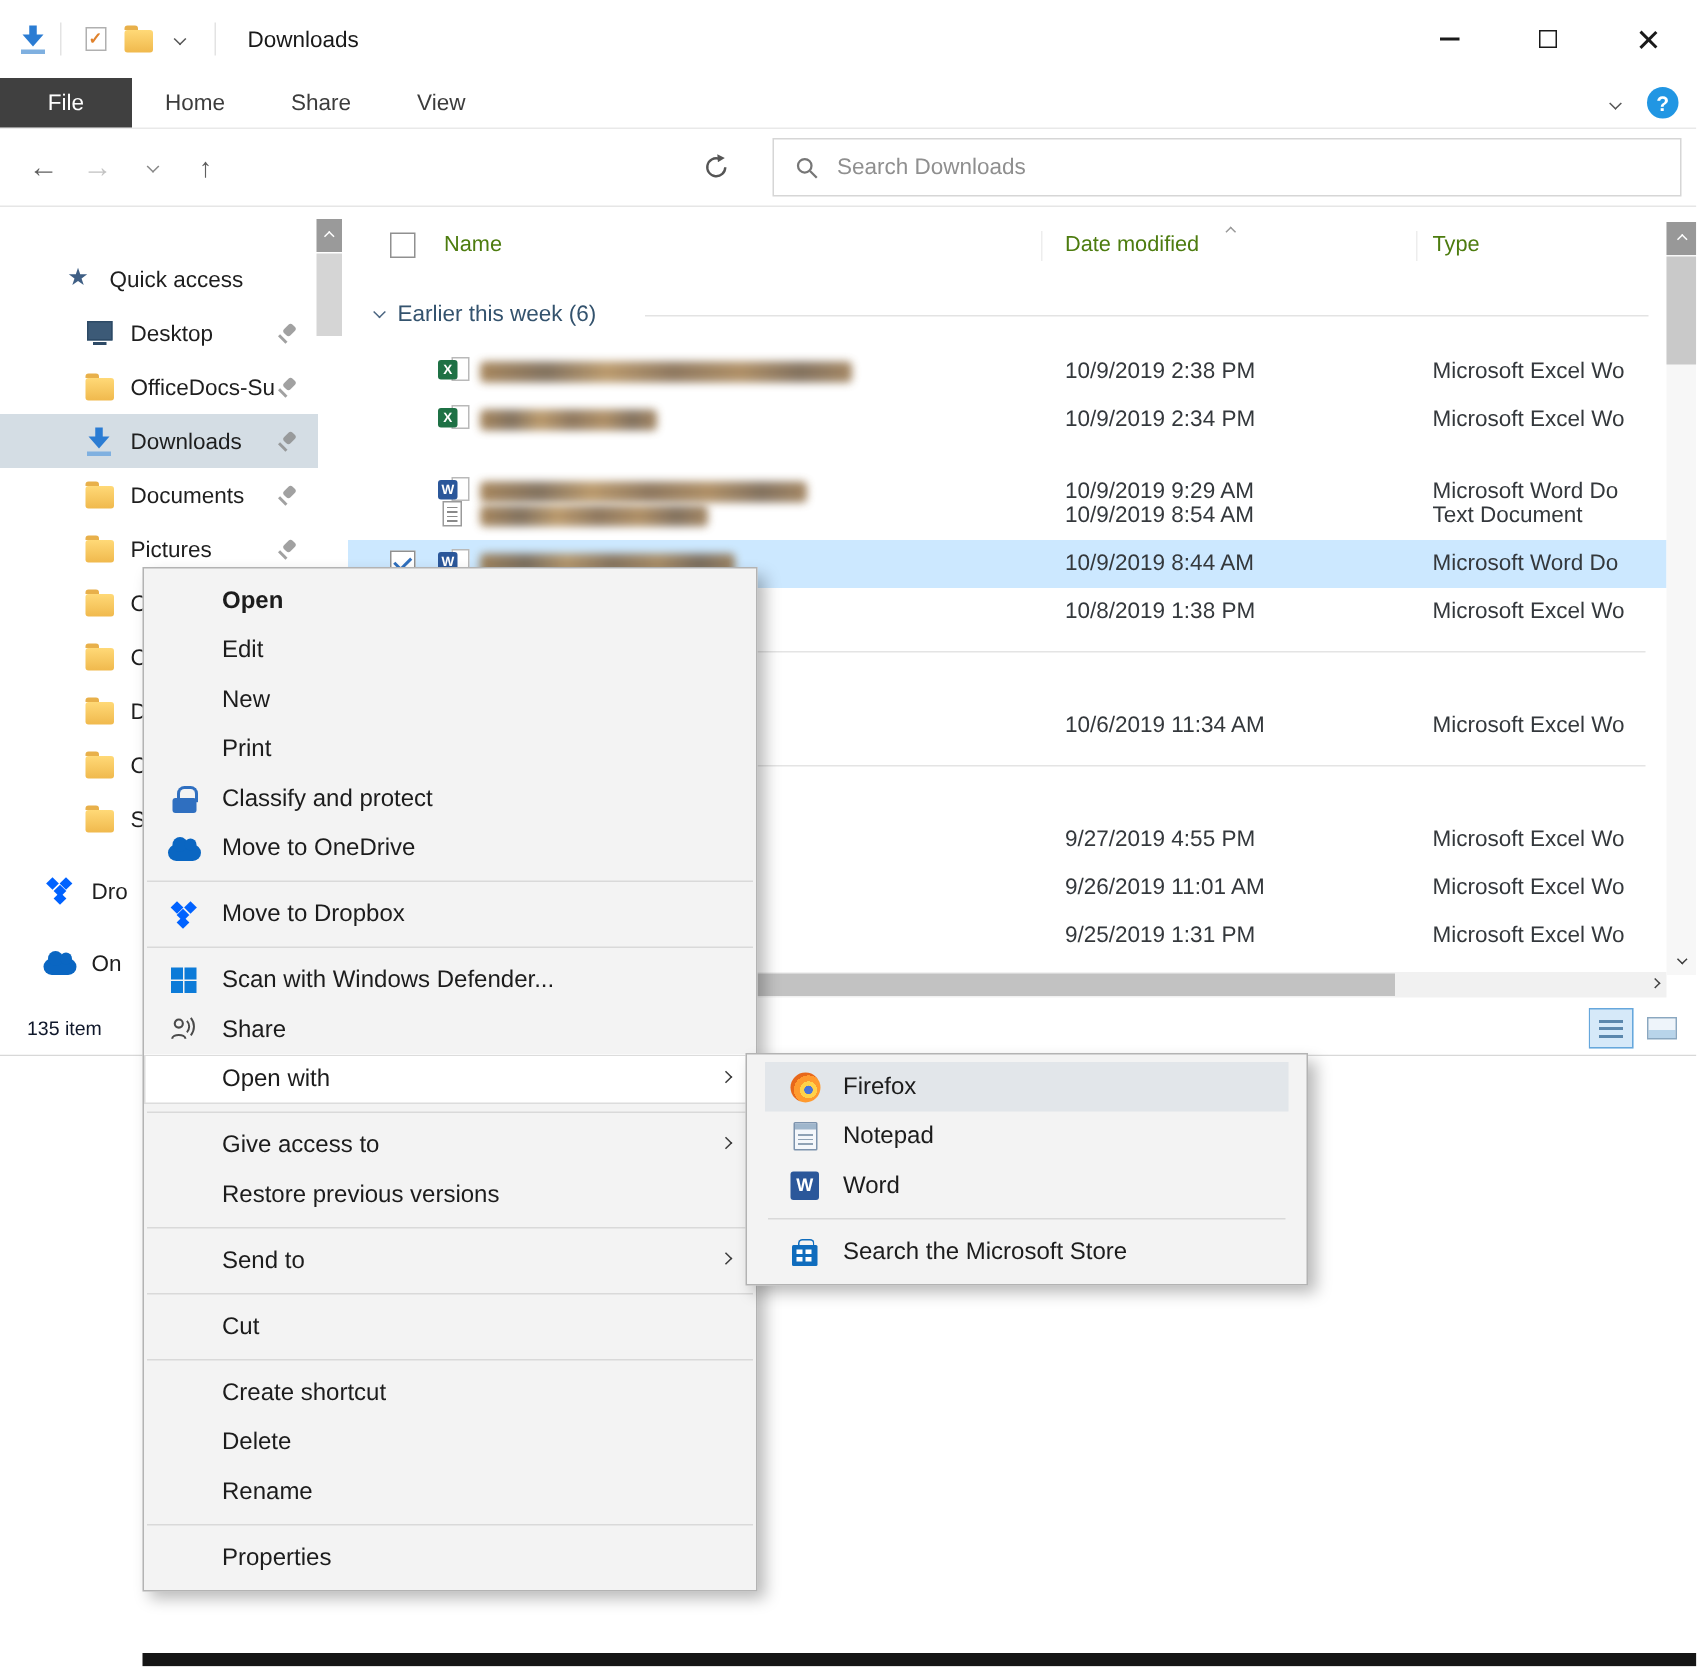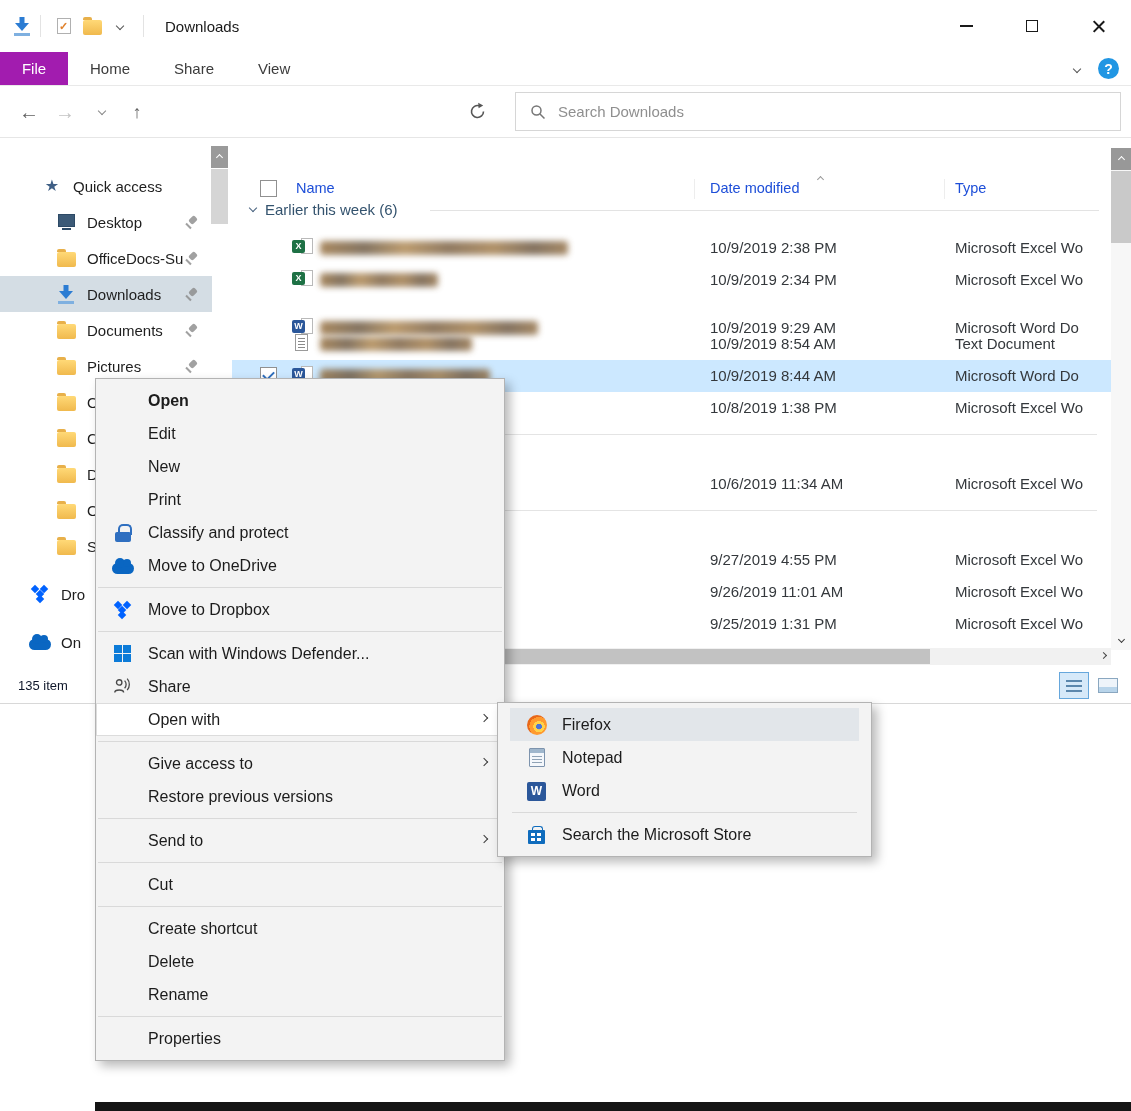--- a/index.html
+++ b/index.html
@@ -75,21 +75,21 @@
 .win-btn{width:66px;height:52px;display:flex;align-items:center;justify-content:center;}
 .min-glyph{width:13px;height:2px;background:#1a1a1a;}
 .max-glyph{width:12px;height:12px;border:1.5px solid #1a1a1a;}
 .close-glyph{position:relative;width:15px;height:15px;}
 .close-glyph::before,.close-glyph::after{content:"";position:absolute;left:7px;top:0;width:1.7px;height:15px;background:#1a1a1a;}
 .close-glyph::before{transform:rotate(45deg);}
 .close-glyph::after{transform:rotate(-45deg);}
 
 
 .ribbonbar{position:absolute;top:52px;left:0;width:100%;height:34px;display:flex;align-items:stretch;border-bottom:1px solid #e9e9e9;background:#fff;}
-.file-tab{width:68px;background:#a21caf;color:#fff;display:flex;align-items:center;justify-content:center;font-size:15px;}
+.file-tab{width:88px;background:#404040;color:#fff;display:flex;align-items:center;justify-content:center;font-size:15px;}
 .rtab{padding:0 22px;display:flex;align-items:center;font-size:15px;color:#3c3c3c;}
 .ribbon-right{margin-left:auto;display:flex;align-items:center;gap:18px;padding-right:12px;}
 .help-circle{width:21px;height:21px;border-radius:50%;background:#2196e3;color:#fff;font-size:14px;font-weight:bold;display:flex;align-items:center;justify-content:center;}
 .help-circle::before{content:"?";}
 
 
 .navbar{position:absolute;top:86px;left:0;width:100%;height:52px;border-bottom:1px solid #e6e6e6;background:#fff;}
 .nav-arrow{position:absolute;top:0;height:52px;width:30px;display:flex;align-items:center;justify-content:center;font-size:20px;color:#5f5f5f;}
 .nav-back{left:14px;}
 .nav-back::before{content:"←";}
@@ -121,21 +121,21 @@
 .sb-label{margin-left:9px;white-space:nowrap;overflow:hidden;}
 .pin{position:absolute;right:14px;top:11px;width:14px;height:14px;opacity:.8;}
 .pin::before{content:"";position:absolute;left:6px;top:1px;width:6px;height:8px;background:#8a8a8a;border-radius:2px;transform:rotate(45deg);}
 .pin::after{content:"";position:absolute;left:1px;bottom:2px;width:7px;height:2px;background:#8a8a8a;transform:rotate(45deg);}
 .sb-scrollbar{position:absolute;top:8px;right:4px;width:17px;z-index:2;}
 .sbs-top{width:17px;height:22px;background:#9a9a9a;display:flex;align-items:center;justify-content:center;}
 .sbs-thumb{width:17px;height:55px;background:#d5d5d5;margin-top:1px;}
 
 
 .filearea{position:absolute;top:0;left:232px;width:899px;height:530px;}
-.fl-header{position:absolute;top:10px;left:0;width:879px;height:32px;font-size:14.5px;color:#1d4ed8;margin-top:25px;}
+.fl-header{position:absolute;top:10px;left:0;width:879px;height:32px;font-size:14.5px;color:#4d7c0f;}
 .cb{width:17px;height:17px;background:#fff;border:1px solid #909090;display:inline-block;}
 .cb.checked::before{content:"";display:block;width:9px;height:5px;border-left:2px solid #2f6fbd;border-bottom:2px solid #2f6fbd;transform:rotate(-45deg);margin:3px auto 0;}
 .hdr-cb{position:absolute;left:28px;top:7px;}
 .colh{position:absolute;top:7px;}
 .col-name{left:64px;}
 .col-date{left:478px;}
 .col-type{left:723px;}
 .sort-caret{position:absolute;left:586px;top:4px;border-color:#999;}
 .hdiv{position:absolute;top:6px;width:1px;height:20px;background:#ededed;}
 .hdiv.d1{left:462px;}

